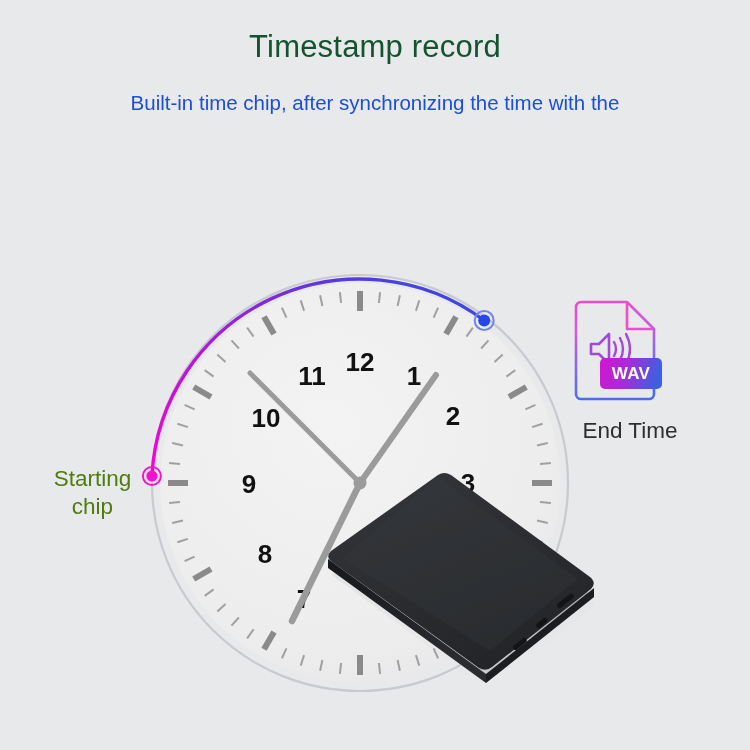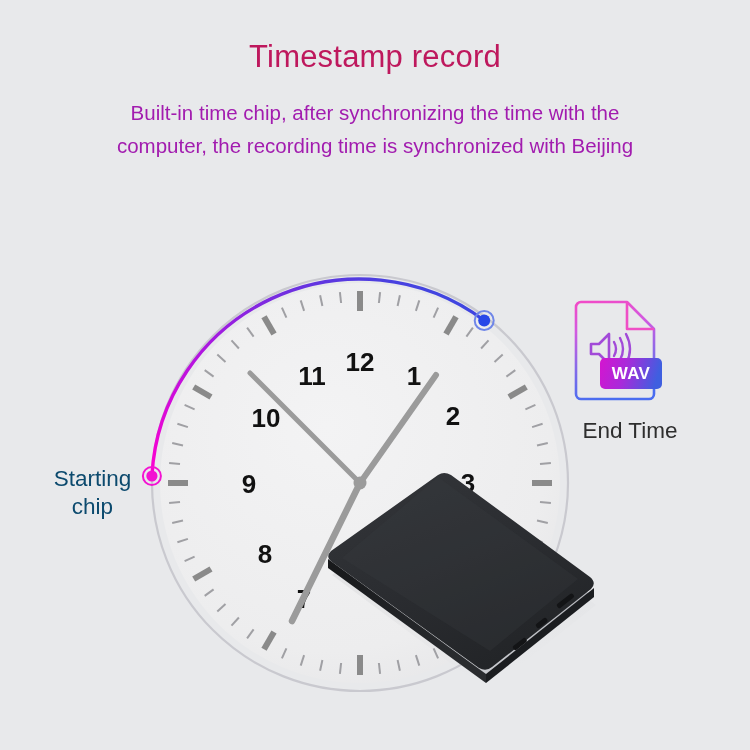--- a/index.html
+++ b/index.html
@@ -24,33 +24,33 @@
   
   .header {
     position: absolute;
     top: 0;
     left: 0;
     width: 750px;
     text-align: center;
   }
   .title {
     margin: 0;
-    padding-top: 38px;
+    padding-top: 28px;
     font-size: 31px;
     font-weight: 400;
-    color: #be185d;
+    color: #14532d;
     letter-spacing: 0.2px;
     line-height: 1.2;
   }
   .subtitle {
     margin: 0;
     padding-top: 21px;
     font-size: 20.5px;
     font-weight: 400;
-    color: #a21caf;
+    color: #1d4ed8;
     line-height: 1.62;
     width: 660px;
     margin-left: auto;
     margin-right: auto;
   }
   .subtitle span {
     display: block;
   }
 
   
@@ -76,21 +76,21 @@
   }
 
   
   .start-label {
     position: absolute;
     left: 20px;
     top: 465px;
     width: 145px;
     text-align: center;
     font-size: 22.5px;
-    color: #0c4a6e;
+    color: #4d7c0f;
     line-height: 1.25;
   }
   .start-label span { display: block; }
 
   .end-label {
     position: absolute;
     left: 550px;
     top: 417px;
     width: 160px;
     text-align: center;
@@ -126,21 +126,20 @@
 </style>
 </head>
 <body>
 
 <div id="stage">
 
   <div class="header">
     <h1 class="title">Timestamp record</h1>
     <div class="subtitle">
       <span>Built-in time chip, after synchronizing the time with the</span>
-      <span>computer, the recording time is synchronized with Beijing</span>
     </div>
   </div>
 
   <div class="clock-wrap">
     <svg class="clock-svg" viewBox="0 0 440 440">
       <defs>
         <linearGradient id="arcGrad" x1="0" y1="1" x2="1" y2="0">
           <stop offset="0%" stop-color="#ff00d0"></stop>
           <stop offset="38%" stop-color="#b215e0"></stop>
           <stop offset="70%" stop-color="#6a31e0"></stop>

